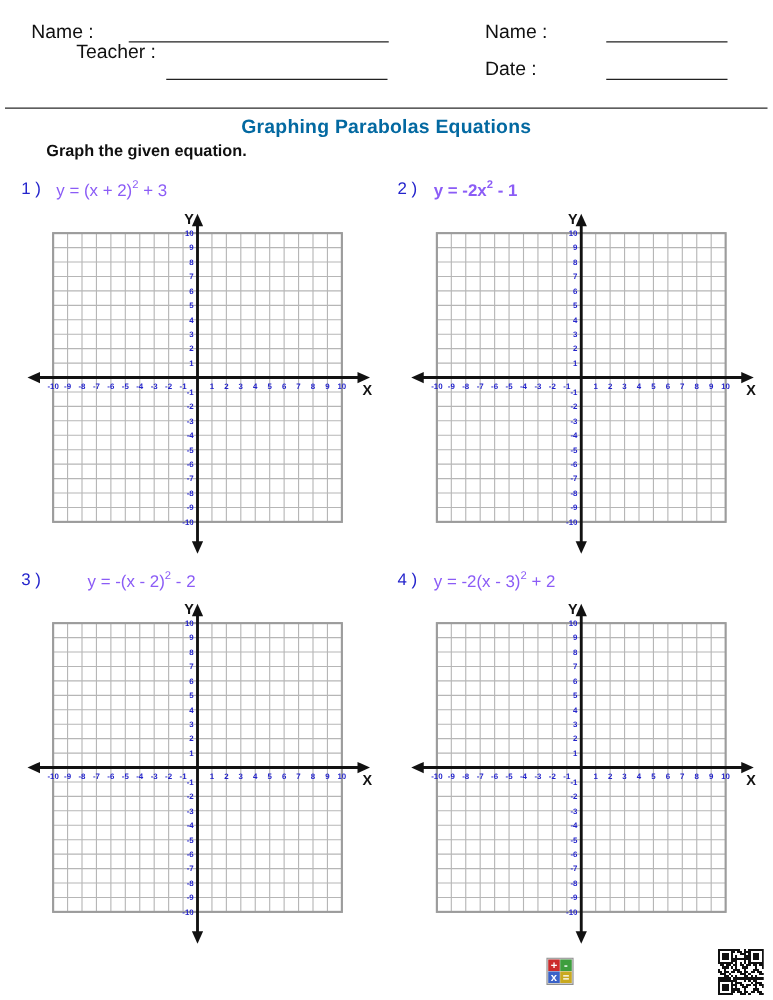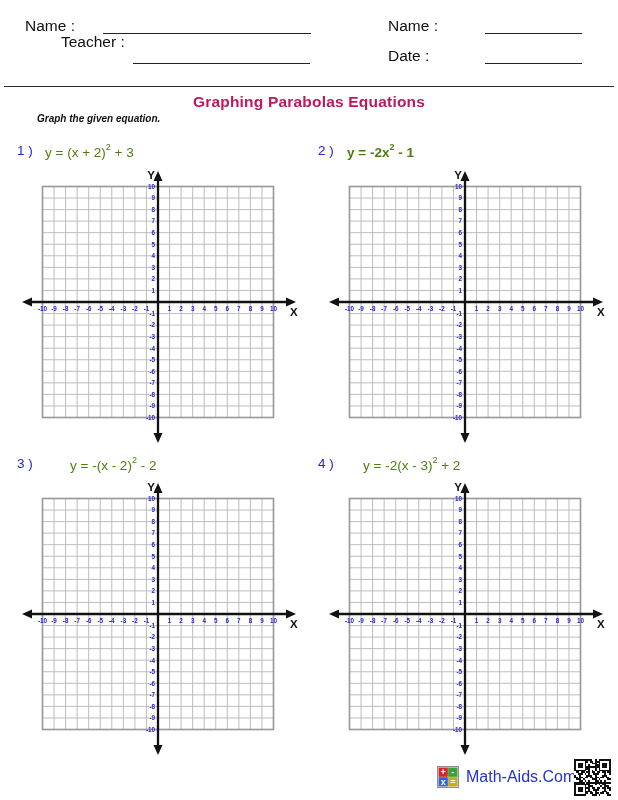--- a/index.html
+++ b/index.html
@@ -5,24 +5,24 @@
   html,body{margin:0;padding:0;background:#fff;}
   #page{
     position:relative;width:618px;height:800px;background:#ffffff;
     font-family:"Liberation Sans","DejaVu Sans",sans-serif;color:#111;
     overflow:hidden;
   }
   .abs{position:absolute;}
   .hdr-label{font-size:15.5px;color:#111;}
   .fill-line{border-bottom:1.6px solid #222;height:0;}
   #divider{border-top:1.8px solid #2a2a2a;height:0;}
-  #page-title{width:618px;text-align:center;font-size:15.5px;font-weight:bold;color:#be185d;letter-spacing:0.2px;}
-  #instruction{font-size:10px;font-weight:bold;color:#101010;font-style:italic;}
+  #page-title{width:618px;text-align:center;font-size:15.5px;font-weight:bold;color:#0369a1;letter-spacing:0.2px;}
+  #instruction{font-size:13px;font-weight:bold;color:#101010;}
   .prob-num{font-size:13.5px;color:#2424cc;white-space:pre;}
-  .prob-eq{font-size:13.5px;color:#4d7c0f;white-space:pre;}
+  .prob-eq{font-size:13.5px;color:#8b5cf6;white-space:pre;}
   .prob-eq sup{font-size:9px;position:relative;top:-1px;}
   .grid-svg{position:absolute;width:282px;height:278px;}
   #brand-text{font-size:16px;color:#2233cc;}
   #qr-svg{position:absolute;width:37px;height:37px;shape-rendering:crispEdges;}
   #logo-svg{position:absolute;width:22px;height:22px;}
 </style>
 </head>
 <body>
 
 <div id="page">
@@ -326,21 +326,21 @@
       <text x="136" y="205.60000000000002" text-anchor="end" font-size="6.3" font-weight="bold" fill="#2424cc">-6</text>
       <text x="136" y="217.15000000000003" text-anchor="end" font-size="6.3" font-weight="bold" fill="#2424cc">-7</text>
       <text x="136" y="228.70000000000002" text-anchor="end" font-size="6.3" font-weight="bold" fill="#2424cc">-8</text>
       <text x="136" y="240.25" text-anchor="end" font-size="6.3" font-weight="bold" fill="#2424cc">-9</text>
       <text x="136" y="251.8" text-anchor="end" font-size="6.3" font-weight="bold" fill="#2424cc">-10</text>
       <text x="271" y="148" text-anchor="start" font-size="11.5" font-weight="bold" fill="#121212">X</text>
       <text x="136" y="11" text-anchor="end" font-size="11.5" font-weight="bold" fill="#121212">Y</text>
     </svg>
 
   <div class="abs prob-num" style="left:318px;top:456px;">4 )</div>
-  <div class="abs prob-eq" style="left:363px;top:456px;"><span>y = -2(x - 3)</span><sup>2</sup><span> + 2</span></div>
+  <div class="abs prob-eq" style="left:347px;top:456px;"><span>y = -2(x - 3)</span><sup>2</sup><span> + 2</span></div>
   <svg class="grid-svg" style="left:326px;top:480px;" viewBox="0 0 282 278">
       <line x1="23.5" y1="18.5" x2="23.5" y2="249.5" stroke="#b6b6b6" stroke-width="0.9"></line>
       <line x1="23.5" y1="18.5" x2="254.5" y2="18.5" stroke="#b6b6b6" stroke-width="0.9"></line>
       <line x1="35.05" y1="18.5" x2="35.05" y2="249.5" stroke="#b6b6b6" stroke-width="0.9"></line>
       <line x1="23.5" y1="30.05" x2="254.5" y2="30.05" stroke="#b6b6b6" stroke-width="0.9"></line>
       <line x1="46.6" y1="18.5" x2="46.6" y2="249.5" stroke="#b6b6b6" stroke-width="0.9"></line>
       <line x1="23.5" y1="41.6" x2="254.5" y2="41.6" stroke="#b6b6b6" stroke-width="0.9"></line>
       <line x1="58.150000000000006" y1="18.5" x2="58.150000000000006" y2="249.5" stroke="#b6b6b6" stroke-width="0.9"></line>
       <line x1="23.5" y1="53.150000000000006" x2="254.5" y2="53.150000000000006" stroke="#b6b6b6" stroke-width="0.9"></line>
       <line x1="69.7" y1="18.5" x2="69.7" y2="249.5" stroke="#b6b6b6" stroke-width="0.9"></line>
@@ -432,21 +432,20 @@
     <rect x="0.5" y="0.5" width="21" height="21" fill="#dcdcdc" stroke="#909090" stroke-width="1"></rect>
     <rect id="lg-tl" x="1.6" y="1.6" width="9.2" height="9.2" fill="#cc2b2b"></rect>
     <rect id="lg-tr" x="11.2" y="1.6" width="9.2" height="9.2" fill="#3d9e3d"></rect>
     <rect id="lg-bl" x="1.6" y="11.2" width="9.2" height="9.2" fill="#3a62c8"></rect>
     <rect id="lg-br" x="11.2" y="11.2" width="9.2" height="9.2" fill="#c9a91f"></rect>
     <text x="6.2" y="9" text-anchor="middle" font-size="9" font-weight="bold" fill="#ffffff">+</text>
     <text x="15.8" y="9" text-anchor="middle" font-size="9" font-weight="bold" fill="#ffffff">-</text>
     <text x="6.2" y="18.6" text-anchor="middle" font-size="9" font-weight="bold" fill="#ffffff">x</text>
     <text x="15.8" y="18.6" text-anchor="middle" font-size="9" font-weight="bold" fill="#ffffff">=</text>
   </svg>
-  <div id="brand-text" class="abs" style="left:466px;top:768px;">Math-Aids.Com</div>
   <svg id="qr-svg" style="left:574px;top:759px;" viewBox="0 0 21 21">
       <rect x="0" y="0" width="21" height="21" fill="#ffffff"></rect>
       <rect x="0" y="0" width="1" height="1" fill="#101010"></rect>
       <rect x="1" y="0" width="1" height="1" fill="#101010"></rect>
       <rect x="2" y="0" width="1" height="1" fill="#101010"></rect>
       <rect x="3" y="0" width="1" height="1" fill="#101010"></rect>
       <rect x="4" y="0" width="1" height="1" fill="#101010"></rect>
       <rect x="5" y="0" width="1" height="1" fill="#101010"></rect>
       <rect x="6" y="0" width="1" height="1" fill="#101010"></rect>
       <rect x="7" y="0" width="1" height="1" fill="#101010"></rect>

